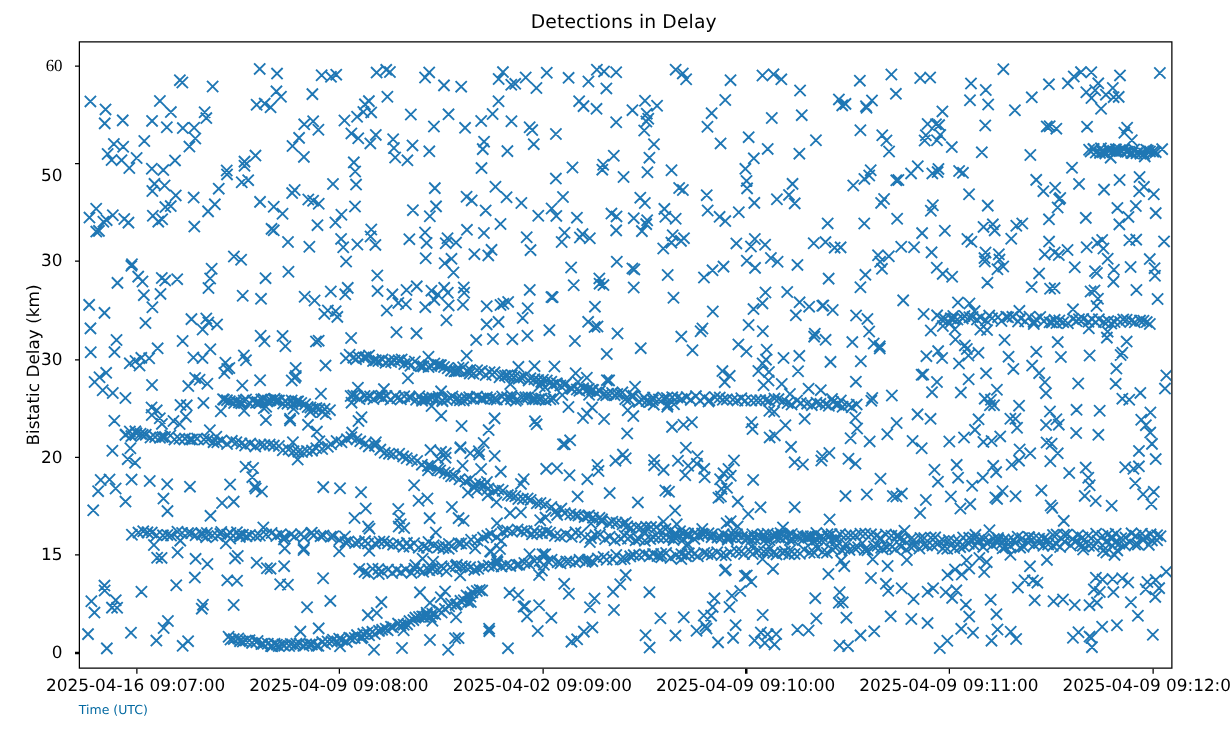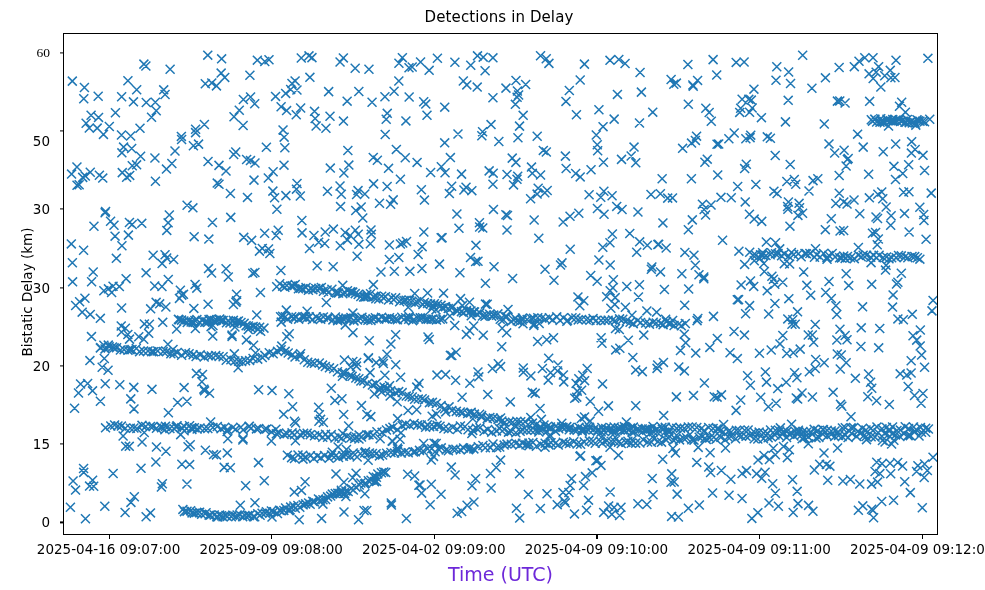--- a/index.html
+++ b/index.html
@@ -19,22 +19,22 @@
     position:absolute;text-align:right;font-size:13.5px;color:#000000;
     width:44px;left:6px;transform:translateY(-50%);
   }
   .ytick-mark{position:absolute;left:59.5px;width:4px;height:1.2px;background:#000;transform:translateY(-50%);}
   .xtick-label{
     position:absolute;top:541px;font-size:13.5px;color:#000000;
     transform:translateX(-50%);white-space:nowrap;
   }
   .xtick-mark{position:absolute;top:535px;height:4px;width:1.2px;background:#000;}
   #xlabel{
-    position:absolute;left:63px;width:875px;top:563px;text-align:center;
-    font-size:19px;color:#6d28d9;
+    position:absolute;left:63px;width:875px;top:563px;
+    font-size:10px;color:#0369a1;
   }
   #ylabel{
     position:absolute;font-size:13.5px;color:#000000;white-space:nowrap;
     left:-103px;top:284px;width:260px;text-align:center;
     transform:rotate(-90deg);transform-origin:center center;
   }
 </style>
 </head>
 <body>
 
@@ -62,21 +62,21 @@
       <div class="ytick-label" style="top: 209.209px;">30</div>
       <div class="ytick-mark" style="top: 209.209px;"></div>
       <div class="ytick-label" style="top: 141px;">50</div>
       <div class="ytick-mark" style="top: 130.894px;"></div>
       <div class="ytick-label" style="top: 52.5788px; font-family: Liberation Serif, serif;">60</div>
       <div class="ytick-mark" style="top: 52.5788px;"></div>
     </div>
   <div id="xtick-layer">
       <div class="xtick-label" style="left: 108.539px;">2025-04-16 09:07:00</div>
       <div class="xtick-mark" style="left: 108.539px;"></div>
-      <div class="xtick-label" style="left: 271.178px;">2025-09-09 09:08:00</div>
+      <div class="xtick-label" style="left: 271.178px;">2025-04-09 09:08:00</div>
       <div class="xtick-mark" style="left: 271.178px;"></div>
       <div class="xtick-label" style="left: 433.818px;">2025-04-02 09:09:00</div>
       <div class="xtick-mark" style="left: 433.818px;"></div>
       <div class="xtick-label" style="left: 596.457px;">2025-04-09 09:10:00</div>
       <div class="xtick-mark" style="left: 596.457px;"></div>
       <div class="xtick-label" style="left: 759.097px; text-align: right;">2025-04-09 09:11:00</div>
       <div class="xtick-mark" style="left: 759.097px;"></div>
       <div class="xtick-label" style="left: 921.736px;">2025-04-09 09:12:00</div>
       <div class="xtick-mark" style="left: 921.736px;"></div>
     </div>

